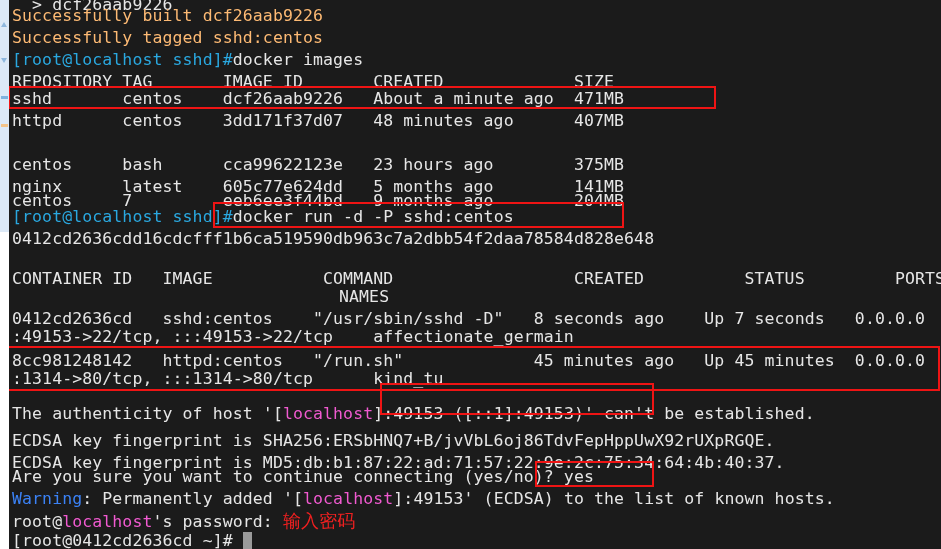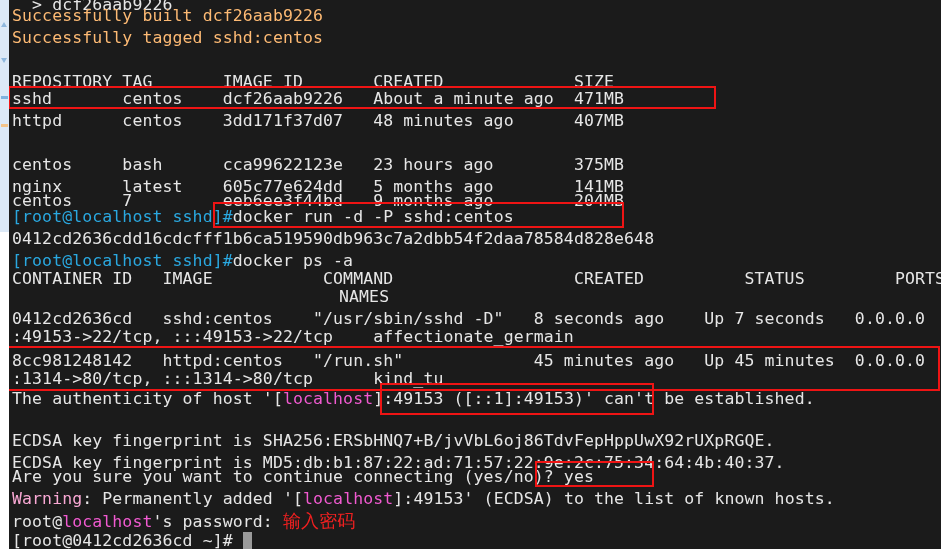--- a/index.html
+++ b/index.html
@@ -73,21 +73,21 @@
     left: 3px;
     white-space: pre;
     font-size: 16.5px;
     line-height: 22px;
     letter-spacing: 0.1px;
     color: #d8d8d8;
   }
   .green   { color: #fdba74; }
   .cyan    { color: #2aa8e0; }
   .magenta { color: #f05ad0; }
-  .yellow  { color: #f9a8d4; }
+  .yellow  { color: #3b82f6; }
   .white   { color: #e6e6e6; }
   .red     { color: #f02020; }
 
   .cursor {
     display: inline-block;
     width: 9px;
     height: 17px;
     background: #9a9a9a;
     vertical-align: -3px;
   }
@@ -116,43 +116,43 @@
     <div class="mark orange" style="top:124px"></div>
   </div>
 
   <div id="term">
 
     <div class="line white" style="top:-6px">  &gt; dcf26aab9226</div>
 
     <div class="line green" style="top:5px">Successfully built dcf26aab9226</div>
     <div class="line green" style="top:27px">Successfully tagged sshd:centos</div>
 
+    <div class="line" style="top:49px"><span class="cyan">[root@localhost sshd]#</span><span class="white">docker images</span></div>
 
     <div class="line white" style="top:71px"><span id="img-head">REPOSITORY TAG       IMAGE ID       CREATED             SIZE    </span></div>
     <div class="line white" style="top:88px" id="img-row-0">sshd       centos    dcf26aab9226   About a minute ago  471MB   </div>
     <div class="line white" style="top:110px" id="img-row-1">httpd      centos    3dd171f37d07   48 minutes ago      407MB   </div>
     <div class="line white" style="top:154px" id="img-row-3">centos     bash      cca99622123e   23 hours ago        375MB   </div>
     <div class="line white" style="top:176px" id="img-row-4">nginx      latest    605c77e624dd   5 months ago        141MB   </div>
     <div class="line white" style="top:190px" id="img-row-5">centos     7         eeb6ee3f44bd   9 months ago        204MB   </div>
 
     <div class="line" style="top:206px"><span class="cyan">[root@localhost sshd]#</span><span class="white">docker run -d -P sshd:centos</span></div>
     <div class="line white" style="top:228px">0412cd2636cdd16cdcfff1b6ca519590db963c7a2dbb54f2daa78584d828e648</div>
 
-    <div class="line" style="top:250px"><span class="cyan">[root@localhost sshd]#</span><span class="white">docker ps -a</span></div>
 
     <div class="line white" style="top:268px">CONTAINER ID   IMAGE           COMMAND                  CREATED          STATUS         PORTS</div>
     <div class="line white" style="top:286px; left:330px">NAMES</div>
 
     <div class="line white" style="top:308px">0412cd2636cd   sshd:centos    "/usr/sbin/sshd -D"   8 seconds ago    Up 7 seconds   0.0.0.0</div>
     <div class="line white" style="top:326px">:49153-&gt;22/tcp, :::49153-&gt;22/tcp    affectionate_germain</div>
     <div class="line white" style="top:350px">8cc981248142   httpd:centos   "/run.sh"             45 minutes ago   Up 45 minutes  0.0.0.0</div>
     <div class="line white" style="top:368px">:1314-&gt;80/tcp, :::1314-&gt;80/tcp      kind_tu</div>
 
 
-    <div class="line" style="top:388px"><span class="white">The authenticity of host '[</span><span class="magenta">localhost</span><span class="white">]:49153 ([::1]:49153)' can't be established.</span></div>
+    <div class="line" style="top:403px"><span class="white">The authenticity of host '[</span><span class="magenta">localhost</span><span class="white">]:49153 ([::1]:49153)' can't be established.</span></div>
 
     <div class="line white" style="top:430px">ECDSA key fingerprint is SHA256:ERSbHNQ7+B/jvVbL6oj86TdvFepHppUwX92rUXpRGQE.</div>
     <div class="line white" style="top:452px">ECDSA key fingerprint is MD5:db:b1:87:22:ad:71:57:22:9e:2c:75:34:64:4b:40:37.</div>
     <div class="line white" style="top:466px">Are you sure you want to continue connecting (yes/no)? yes</div>
 
     <div class="line" style="top:488px"><span class="yellow">Warning</span><span class="white">: Permanently added '[</span><span class="magenta">localhost</span><span class="white">]:49153' (ECDSA) to the list of known hosts.</span></div>
 
     <div class="line" style="top:510px"><span class="white">root@</span><span class="magenta">localhost</span><span class="white">'s password: </span><span class="red cn">输入密码</span></div>
 
     <div class="line" style="top:530px"><span class="white">[root@0412cd2636cd ~]#</span><span class="white"> <span class="cursor"></span></span></div>

